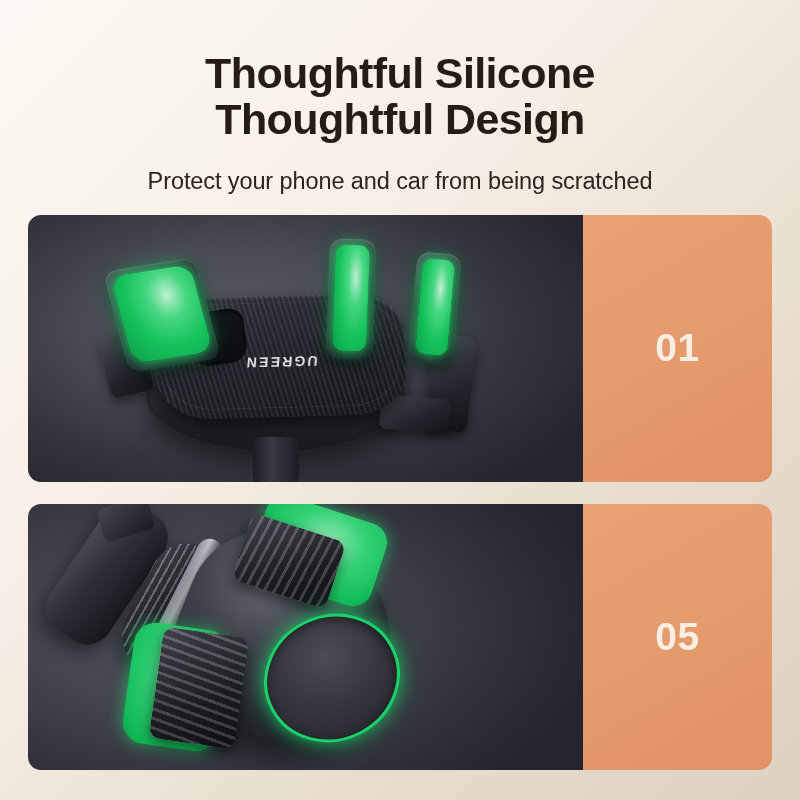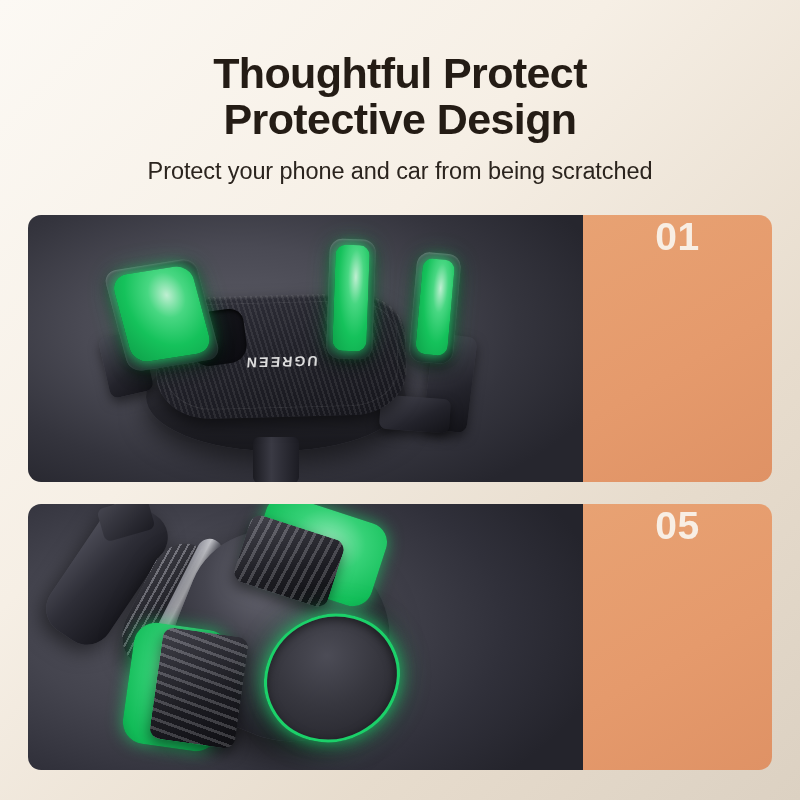--- a/index.html
+++ b/index.html
@@ -20,21 +20,21 @@
     font-size: 43px;
     line-height: 1.08;
     font-weight: 800;
     color: #241C15;
     letter-spacing: -0.6px;
     font-stretch: condensed;
   }
   .headline-line { display:block; }
 
   .subheadline {
-    margin-top: 15px;
+    margin-top: 25px;
     font-size: 23.5px;
     font-weight: 400;
     color: #2B241E;
     letter-spacing: -0.1px;
   }
 
   
   .rows {
     position:absolute;
     left:28px; right:28px;
@@ -65,20 +65,21 @@
   }
   .photo-2 {
     background:
       radial-gradient(ellipse 75% 85% at 30% 45%, #55555F 0%, #44444E 42%, #30303A 75%, #24242C 100%);
   }
 
   
   .badge {
     flex:1;
     display:flex;
+    align-items:center;
     justify-content:center;
     background: linear-gradient(150deg, #E8A273 0%, #E59A6C 55%, #DF9265 100%);
   }
   .badge-num {
     font-size:39px;
     font-weight:800;
     color:#F8EEE4;
     letter-spacing:0.5px;
   }
 
@@ -274,22 +275,22 @@
       linear-gradient(150deg,#4E4E59,#212128 60%,#111116);
     transform: rotate(8deg);
     box-shadow:0 6px 14px rgba(0,0,0,.5);
   }
 </style>
 </head>
 <body>
 
 <div class="header">
   <h1 class="headline">
-    <span class="headline-line">Thoughtful Protect</span>
-    <span class="headline-line">Protective Design</span>
+    <span class="headline-line">Thoughtful Silicone</span>
+    <span class="headline-line">Thoughtful Design</span>
   </h1>
   <p class="subheadline">Protect your phone and car from being scratched</p>
 </div>
 
 <div class="rows">
 
   <div class="row">
 
     <div class="photo photo-1">
       <div class="p1-stage">

